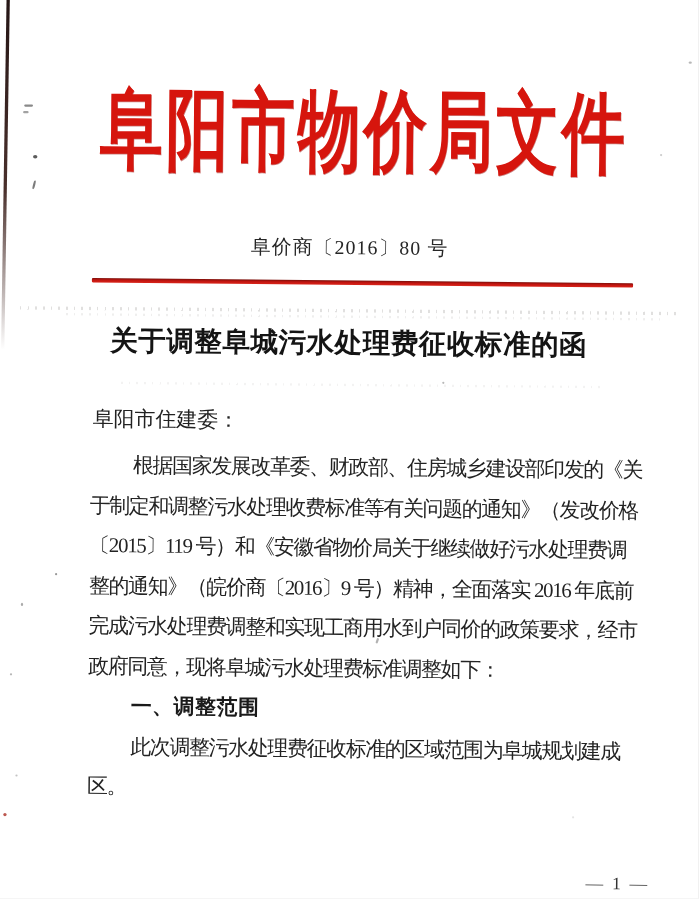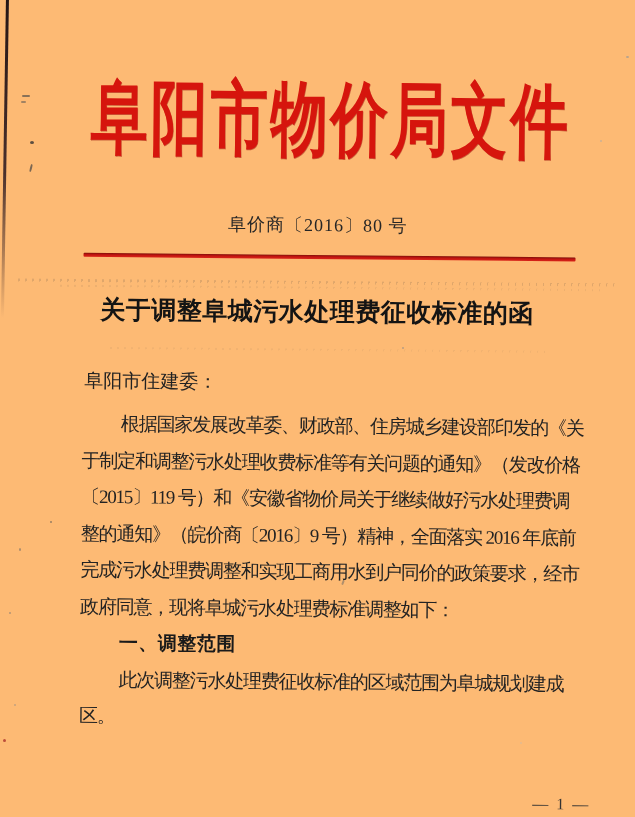--- a/index.html
+++ b/index.html
@@ -1,19 +1,19 @@
 <!DOCTYPE html>
 <html><head>
 <meta charset="utf-8">
 <style>
   html,body{margin:0;padding:0;background:#e8e8e8;}
   .page{
     position:relative;
     width:635px;height:817px;
-    background:#fdba74;
+    background:#ffffff;
     overflow:hidden;
     font-family:"Liberation Serif", serif;
     color:#1f1f1f;
   }
   .rot{
     position:absolute;inset:0;
     transform:rotate(0.55deg);
     transform-origin:318px 0;
   }
   .agency{

